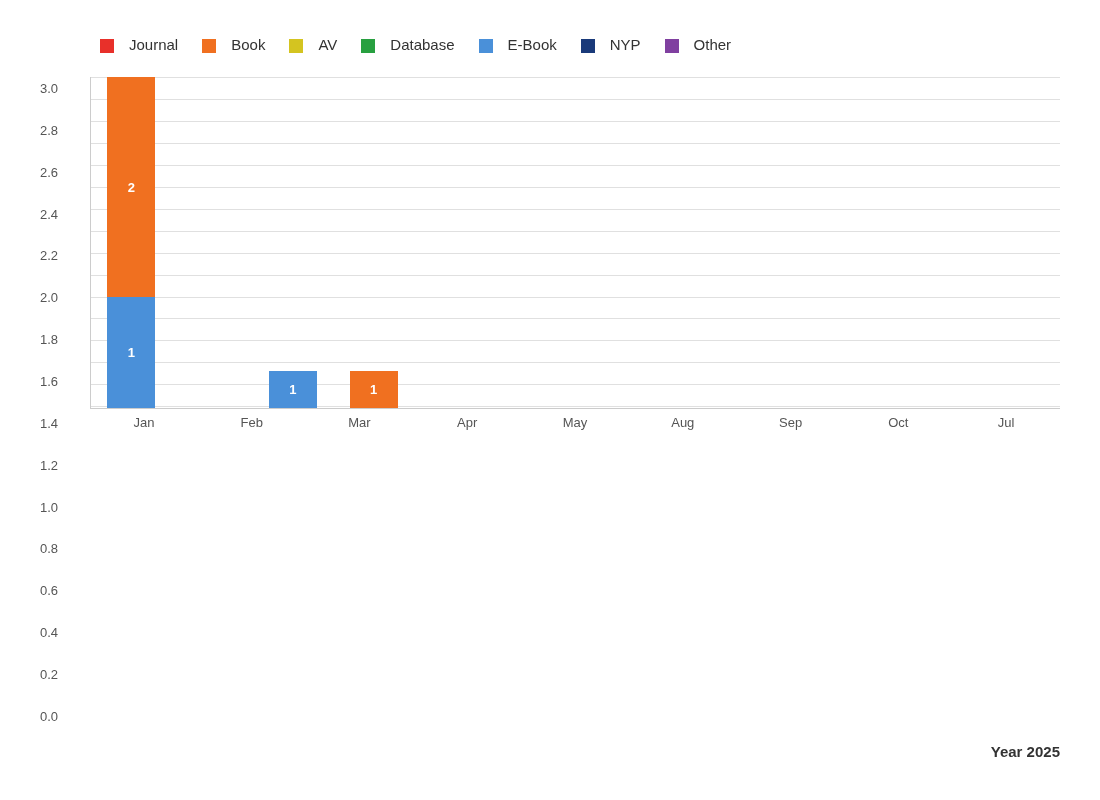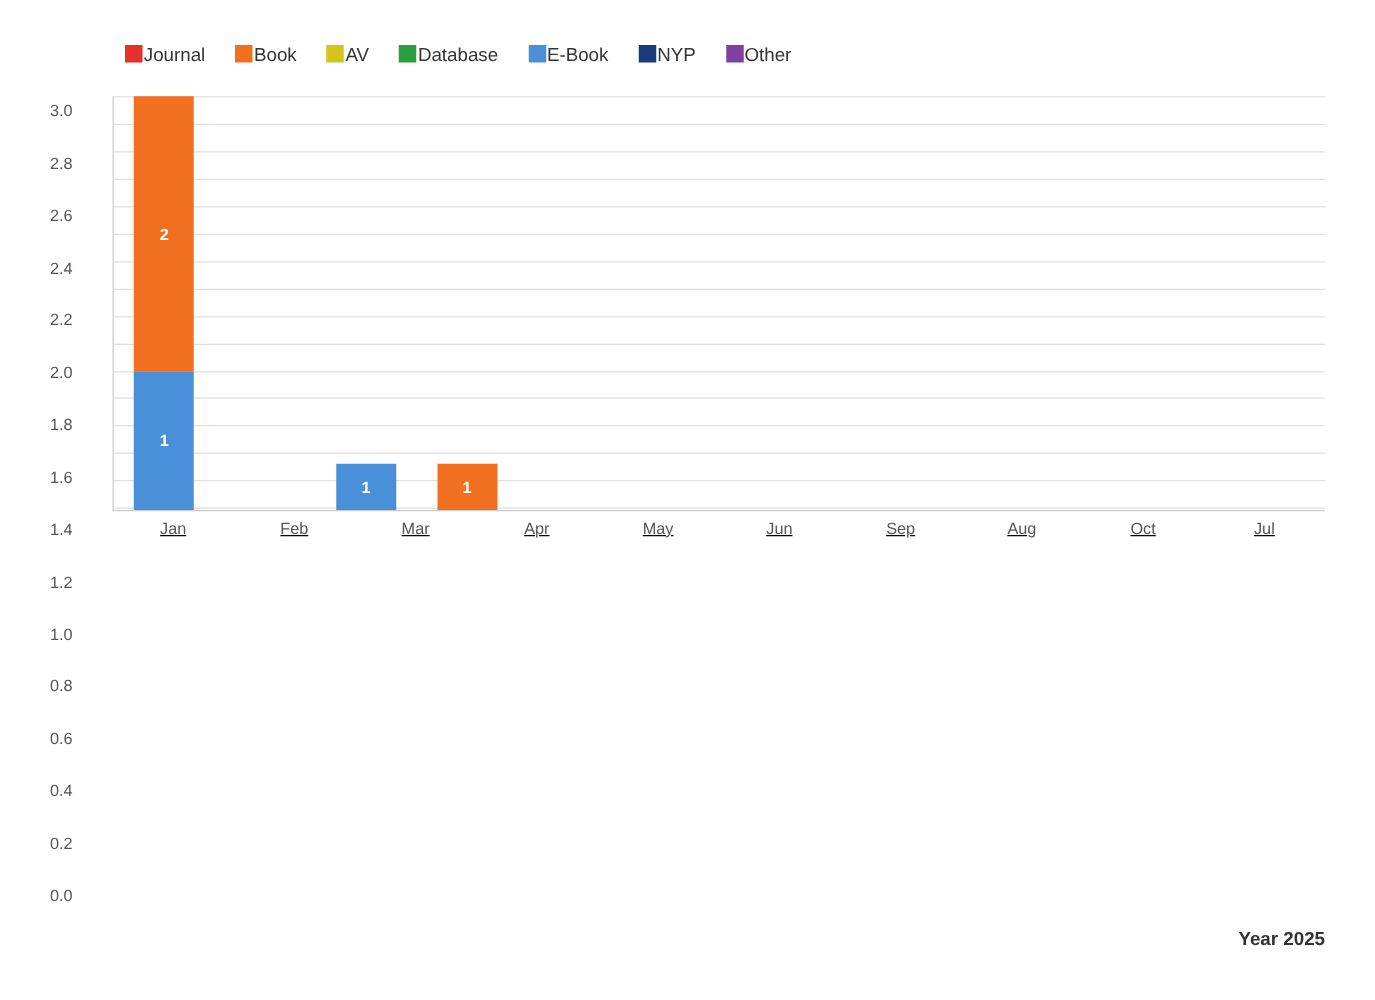--- a/index.html
+++ b/index.html
@@ -20,22 +20,22 @@
     .legend {
       display: flex;
       flex-direction: row;
       align-items: center;
       gap: 24px;
       padding: 16px 0 24px 60px;
       flex-wrap: wrap;
     }
     .legend-item {
       display: flex;
-      align-items: flex-start;
-      gap: 1px;
+      align-items: flex-end;
+      gap: 15px;
       font-size: 15px;
       color: #333;
     }
     .legend-color {
       width: 14px;
       height: 14px;
       display: inline-block;
       flex-shrink: 0;
     }
     .chart-area {
@@ -113,21 +113,20 @@
       justify-content: center;
       font-size: 13px;
       font-weight: bold;
       color: #fff;
       position: relative;
     }
     .x-labels {
       flex: 1;
       display: flex;
       flex-direction: row;
-      text-decoration: underline;
     }
     .x-label {
       flex: 1;
       text-align: center;
       font-size: 13px;
       color: #555;
       padding-top: 6px;
     }
     .year-label-row {
       display: flex;
@@ -247,23 +246,22 @@
             <div class="month-group"></div>
           </div>
       </div>
 
       <div class="x-labels" id="x-labels">
           <div class="x-label">Jan</div>
           <div class="x-label">Feb</div>
           <div class="x-label">Mar</div>
           <div class="x-label">Apr</div>
           <div class="x-label">May</div>
-          <div class="x-label">Jun</div>
+          <div class="x-label">Aug</div>
           <div class="x-label">Sep</div>
-          <div class="x-label">Aug</div>
           <div class="x-label">Oct</div>
           <div class="x-label">Jul</div>
         </div>
 
       <div class="year-label-row">
         <span class="year-label">Year 2025</span>
       </div>
     </div>
   </div>
 </div>

